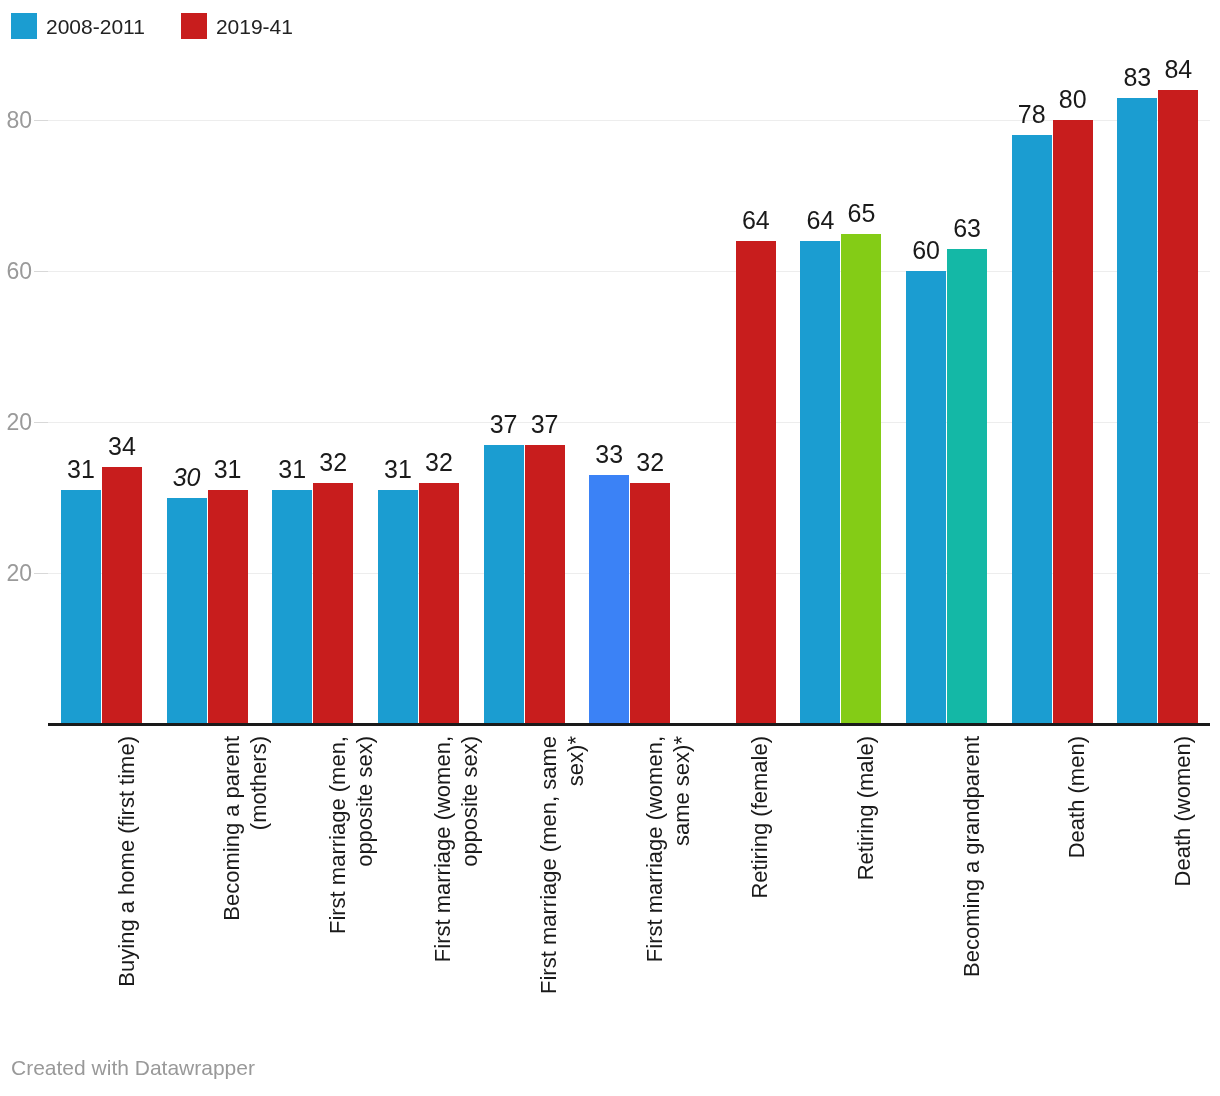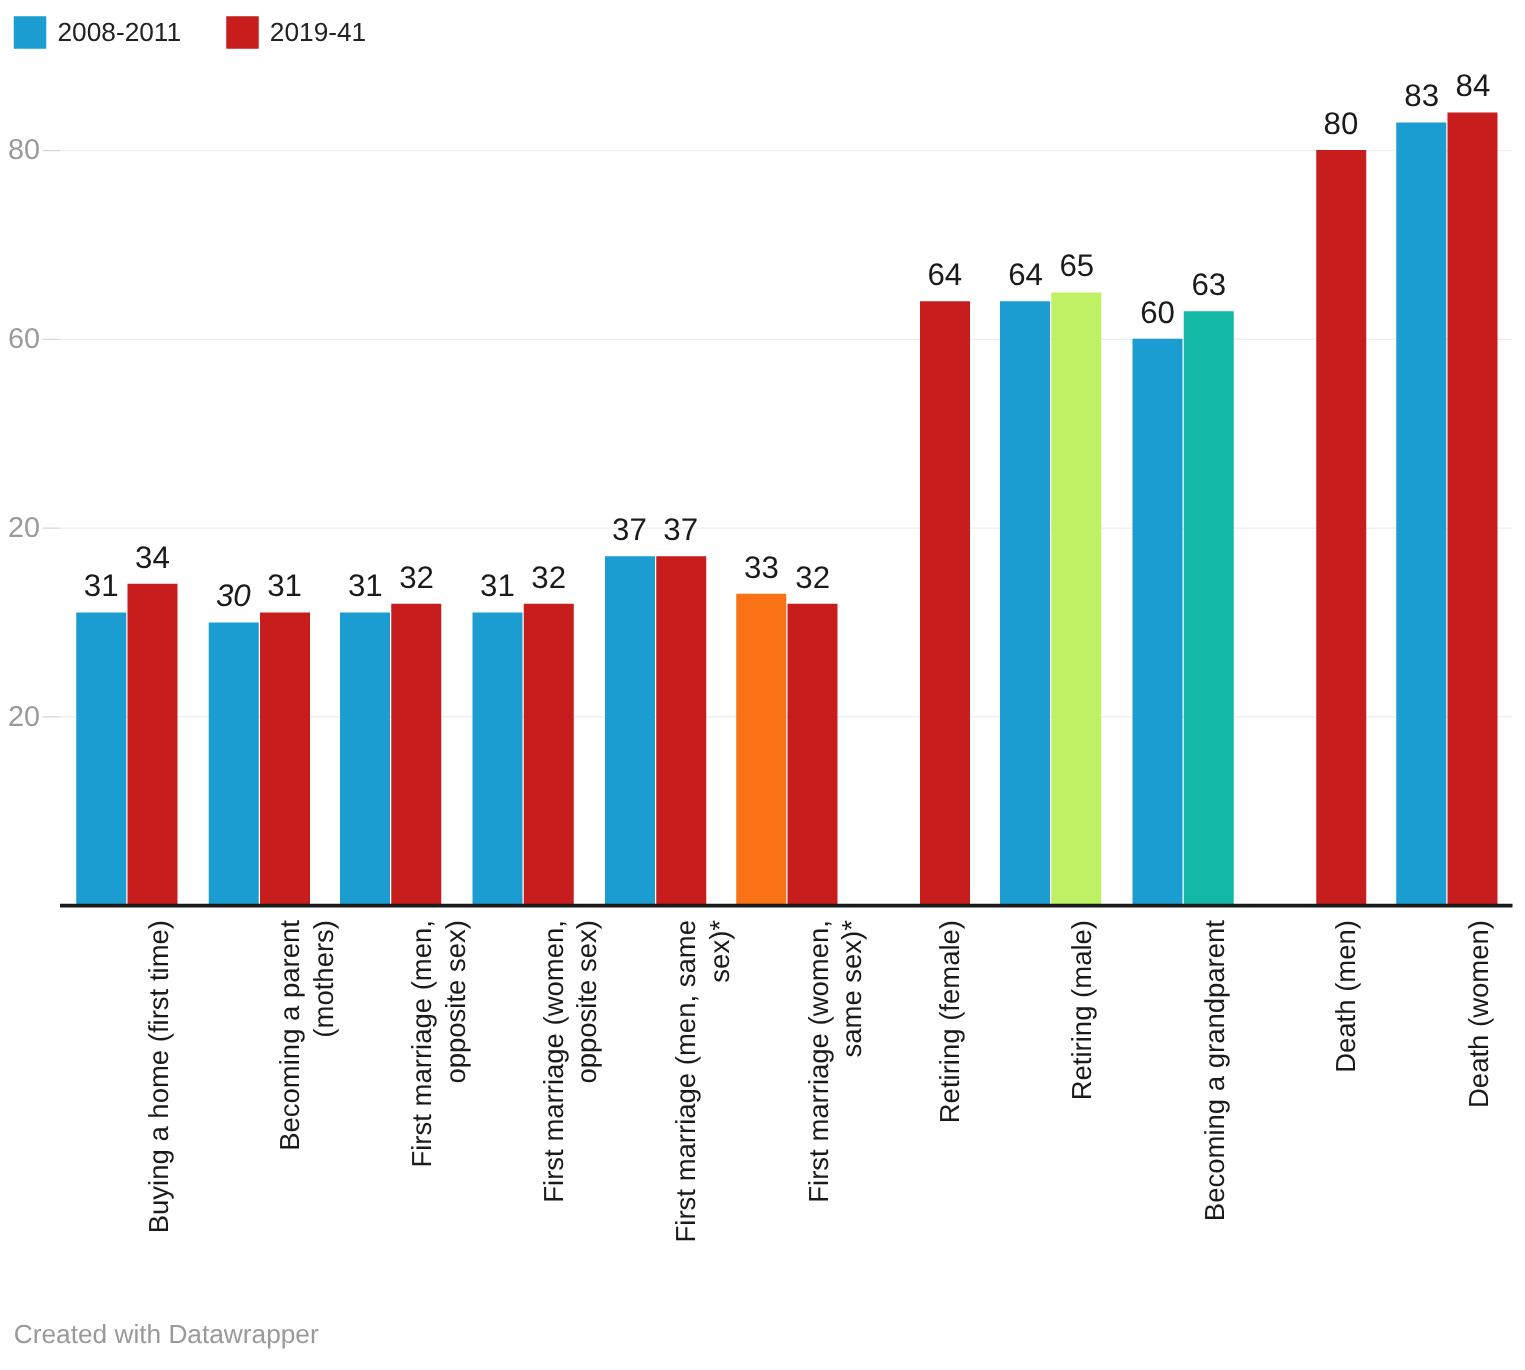--- a/index.html
+++ b/index.html
@@ -206,49 +206,52 @@
       </div>
       <div class="group" style="left: 435.545px; width: 81px;">
         <div class="bar blue" style="height: 279.182px; background: rgb(27, 157, 209);">
           <span class="bar-value">37</span>
         </div>
         <div class="bar red" style="height: 279.182px; background: rgb(200, 29, 29);">
           <span class="bar-value">37</span>
         </div>
       </div>
       <div class="group" style="left: 541.182px; width: 81px;">
-        <div class="bar blue" style="height: 249px; background: #f97316;">
+        <div class="bar blue" style="height: 249px; background: #3b82f6;">
           <span class="bar-value">33</span>
         </div>
         <div class="bar red" style="height: 241.455px; background: rgb(200, 29, 29);">
           <span class="bar-value">32</span>
         </div>
       </div>
       <div class="group" style="left: 646.818px; width: 81px;">
         <div class="bar red" style="height: 482.909px; background: rgb(200, 29, 29);">
           <span class="bar-value">64</span>
         </div>
       </div>
       <div class="group" style="left: 752.455px; width: 81px;">
         <div class="bar blue" style="height: 482.909px; background: rgb(27, 157, 209);">
           <span class="bar-value">64</span>
         </div>
-        <div class="bar red" style="height: 490.455px; background: #bef264;">
+        <div class="bar red" style="height: 490.455px; background: #84cc16;">
           <span class="bar-value">65</span>
         </div>
       </div>
       <div class="group" style="left: 858.091px; width: 81px;">
         <div class="bar blue" style="height: 452.727px; background: rgb(27, 157, 209);">
           <span class="bar-value">60</span>
         </div>
         <div class="bar red" style="height: 475.364px; background: #14b8a6; margin-top: 32px;">
           <span class="bar-value">63</span>
         </div>
       </div>
       <div class="group" style="left: 963.727px; width: 81px;">
+        <div class="bar blue" style="height: 588.545px; background: rgb(27, 157, 209);">
+          <span class="bar-value">78</span>
+        </div>
         <div class="bar red" style="height: 603.636px; background: rgb(200, 29, 29);">
           <span class="bar-value">80</span>
         </div>
       </div>
       <div class="group" style="left: 1069.36px; width: 81px;">
         <div class="bar blue" style="height: 626.273px; background: rgb(27, 157, 209);">
           <span class="bar-value">83</span>
         </div>
         <div class="bar red" style="height: 633.818px; background: rgb(200, 29, 29);">
           <span class="bar-value">84</span>

